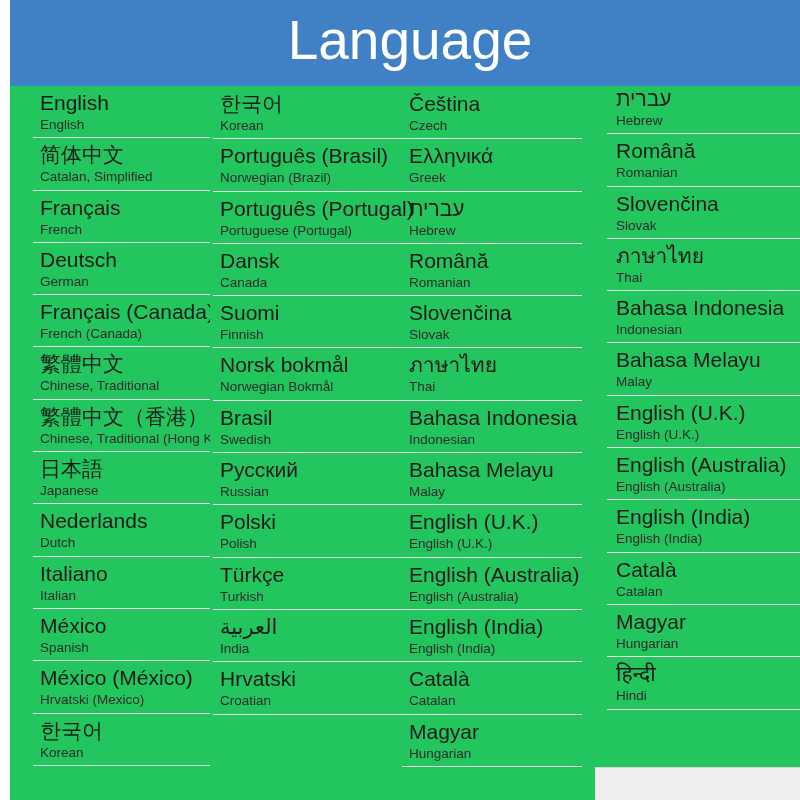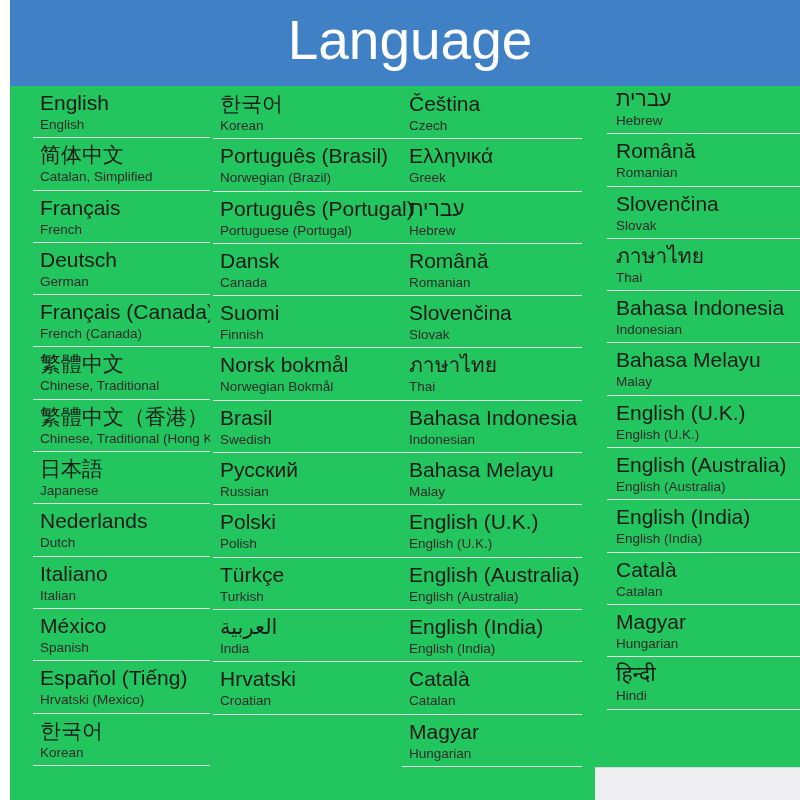--- a/index.html
+++ b/index.html
@@ -170,21 +170,21 @@
           </div>
           <div class="lang-item">
             <span class="lang-native">Italiano</span>
             <span class="lang-english">Italian</span>
           </div>
           <div class="lang-item">
             <span class="lang-native">México</span>
             <span class="lang-english">Spanish</span>
           </div>
           <div class="lang-item">
-            <span class="lang-native">Español (Tiếng)</span>
+            <span class="lang-native">México (México)</span>
             <span class="lang-english">Hrvatski (Mexico)</span>
           </div>
           <div class="lang-item">
             <span class="lang-native">한국어</span>
             <span class="lang-english">Korean</span>
           </div>
         </div>
     </div>
     <div class="lang-column" id="col-2">
       <div class="col-inner">

